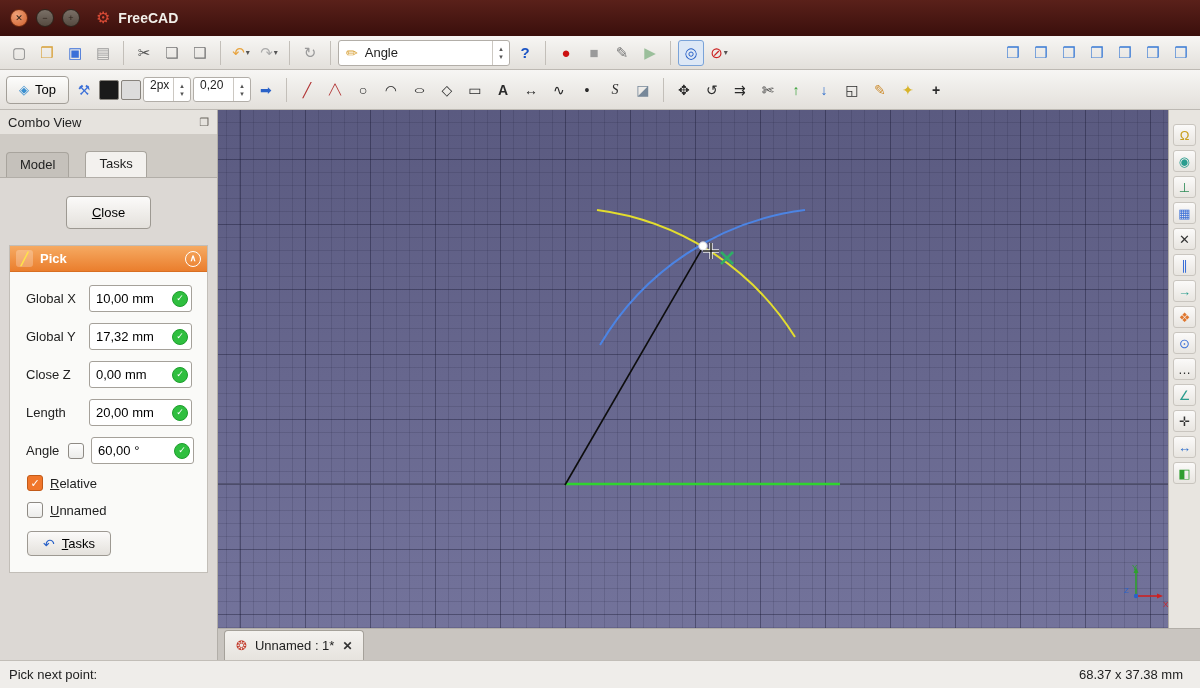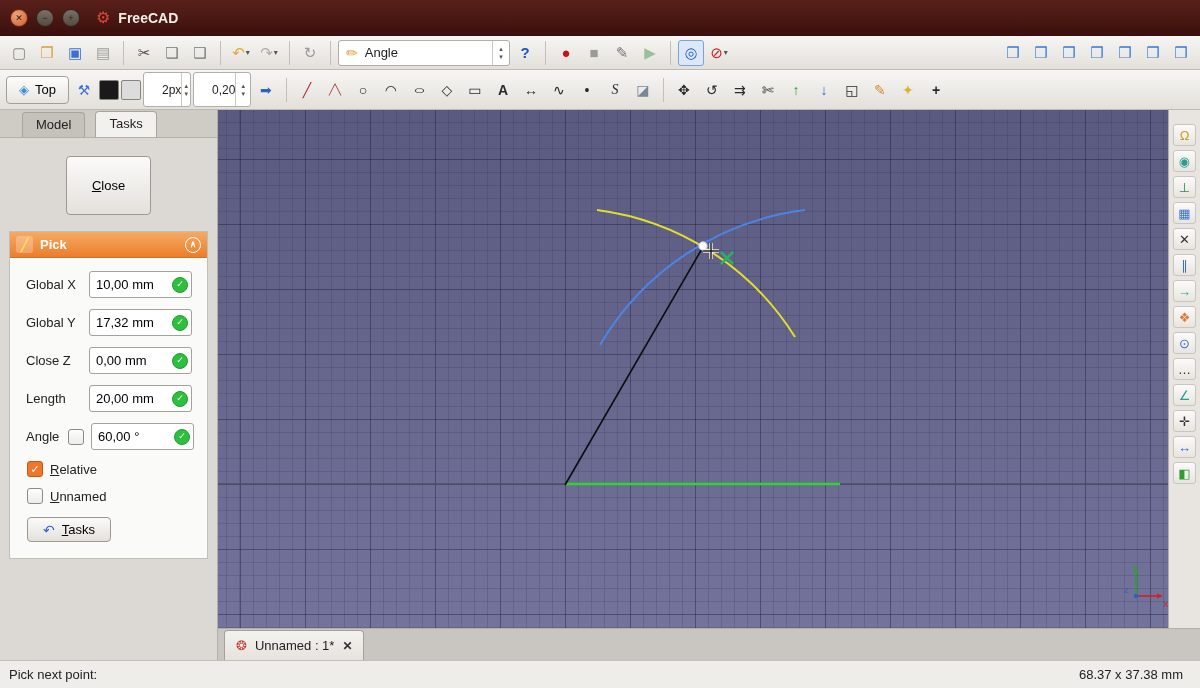--- a/index.html
+++ b/index.html
@@ -25,36 +25,36 @@
   .toolbar.row2 { height:40px; }
   .tb-group { display:flex; align-items:center; gap:2px; }
   .tbtn { min-width:26px; height:26px; display:flex; align-items:center; justify-content:center; border:1px solid transparent; border-radius:3px; background:transparent; font-size:15px; padding:0 1px; font-family:inherit; }
   .tbtn.active { border-color:#7aa3d8; background:#dde8f6; }
   .tbtn .caret { font-size:8px; color:#555; margin-left:1px; }
   .vsep { width:1px; height:24px; background:#c3bfb9; margin:0 5px; }
   .spacer { flex:1; }
   .combo { display:flex; align-items:center; background:#fff; border:1px solid #b2aea8; border-radius:3px; height:26px; width:172px; padding-left:7px; gap:7px; font-size:13px; }
   .combo .wb-icon { color:#d8a23a; font-size:14px; }
   .spin { margin-left:auto; border-left:1px solid #ccc8c2; width:17px; height:100%; display:flex; flex-direction:column; align-items:center; justify-content:center; font-size:7px; color:#555; line-height:1.1; }
-  .spinbox { display:flex; align-items:center; background:#fff; border:1px solid #b2aea8; border-radius:3px; height:35px; padding-left:18px; font-size:12px; }
+  .spinbox { display:flex; align-items:flex-start; background:#fff; border:1px solid #b2aea8; border-radius:3px; height:25px; padding-left:6px; font-size:12px; }
   .spinbox.w1 { width:48px; } .spinbox.w2 { width:58px; }
   .swatch { width:20px; height:20px; border:1px solid #87837d; border-radius:2px; }
   .plane-btn { display:flex; align-items:center; gap:6px; height:28px; padding:0 12px; border:1px solid #a39f98; border-radius:4px; background:linear-gradient(#fdfdfc,#e8e5e0); font-size:13px; font-family:inherit; }
   .plane-btn .glyph { color:#3a8fd0; font-size:13px; }
   .row2 .tbtn { font-size:14px; }
 
   
   .sidepanel { position:absolute; left:0; top:110px; width:218px; height:550px; background:#dcd8d4; border-right:1px solid #b2aea8; display:flex; flex-direction:column; }
   .cv-header { height:24px; display:flex; align-items:center; padding:0 8px; font-size:13px; background:#e6e3de; }
   .dock-icon { margin-left:auto; color:#6a665f; font-size:11px; }
-  .cv-tabs { display:flex; align-items:flex-end; gap:10px; padding:0 22px; height:28px; background:#cfcbc5; border-bottom:1px solid #b2aea8; }
+  .cv-tabs { display:flex; align-items:flex-end; gap:16px; padding:0 6px; height:44px; background:#cfcbc5; border-bottom:1px solid #b2aea8; }
   .tab { padding:4px 13px 5px; border:1px solid #a8a49d; border-bottom:none; border-radius:4px 4px 0 0; background:#c5c1bb; font-size:13px; }
   .tab.active { background:#f3f1ee; padding-bottom:6px; }
   .cv-body { flex:1; padding-top:10px; }
-  .close-btn { display:block; margin:8px auto 16px; padding:21px 25px; background:linear-gradient(#fbfaf9,#e4e1dc); border:1px solid #9d9992; border-radius:4px; font-size:13px; font-family:inherit; }
+  .close-btn { display:block; margin:8px auto 16px; padding:8px 25px; background:linear-gradient(#fbfaf9,#e4e1dc); border:1px solid #9d9992; border-radius:4px; font-size:13px; font-family:inherit; }
   .mnemonic { display:inline-block; }
   .mnemonic::first-letter { text-decoration:underline; }
   .task-box { margin:0 9px; background:#fafaf8; border:1px solid #c2beb8; }
   .task-header { height:26px; background:linear-gradient(#f6aa62,#ea7e2d); border-bottom:1px solid #d86f22; display:flex; align-items:center; gap:7px; padding:0 6px; color:#fff; font-weight:bold; font-size:13px; }
   .task-header .hicon { width:17px; height:17px; border-radius:3px; background:rgba(255,255,255,.25); color:#ffe24a; font-size:12px; display:flex; align-items:center; justify-content:center; font-weight:bold; }
   .collapse-icon { margin-left:auto; width:16px; height:16px; border:1.5px solid #fff; border-radius:50%; color:#fff; font-size:9px; display:flex; align-items:center; justify-content:center; }
   .task-form { padding:13px 8px 16px 16px; }
   .frow { display:flex; align-items:center; margin-bottom:11px; }
   .flabel { width:63px; font-size:13px; }
   .frow.angle .flabel { width:42px; }
@@ -326,20 +326,24 @@
       <button class="tbtn">
         <span class="glyph" style="color: rgb(216, 180, 42);">✦</span>
       </button>
       <button class="tbtn">
         <span class="glyph boldglyph" style="color: rgb(42, 42, 42);">+</span>
       </button>
     </div>
 </div>
 
 <div class="sidepanel">
+  <div class="cv-header">
+    <span>Combo View</span>
+    <span class="dock-icon glyph">❐</span>
+  </div>
   <div class="cv-tabs">
     <div class="tab">Model</div>
     <div class="tab active">Tasks</div>
   </div>
   <div class="cv-body">
     <button class="close-btn"><span class="mnemonic">Close</span></button>
     <div class="task-box">
       <div class="task-header">
         <span class="hicon">
             <span class="glyph">╱</span>

